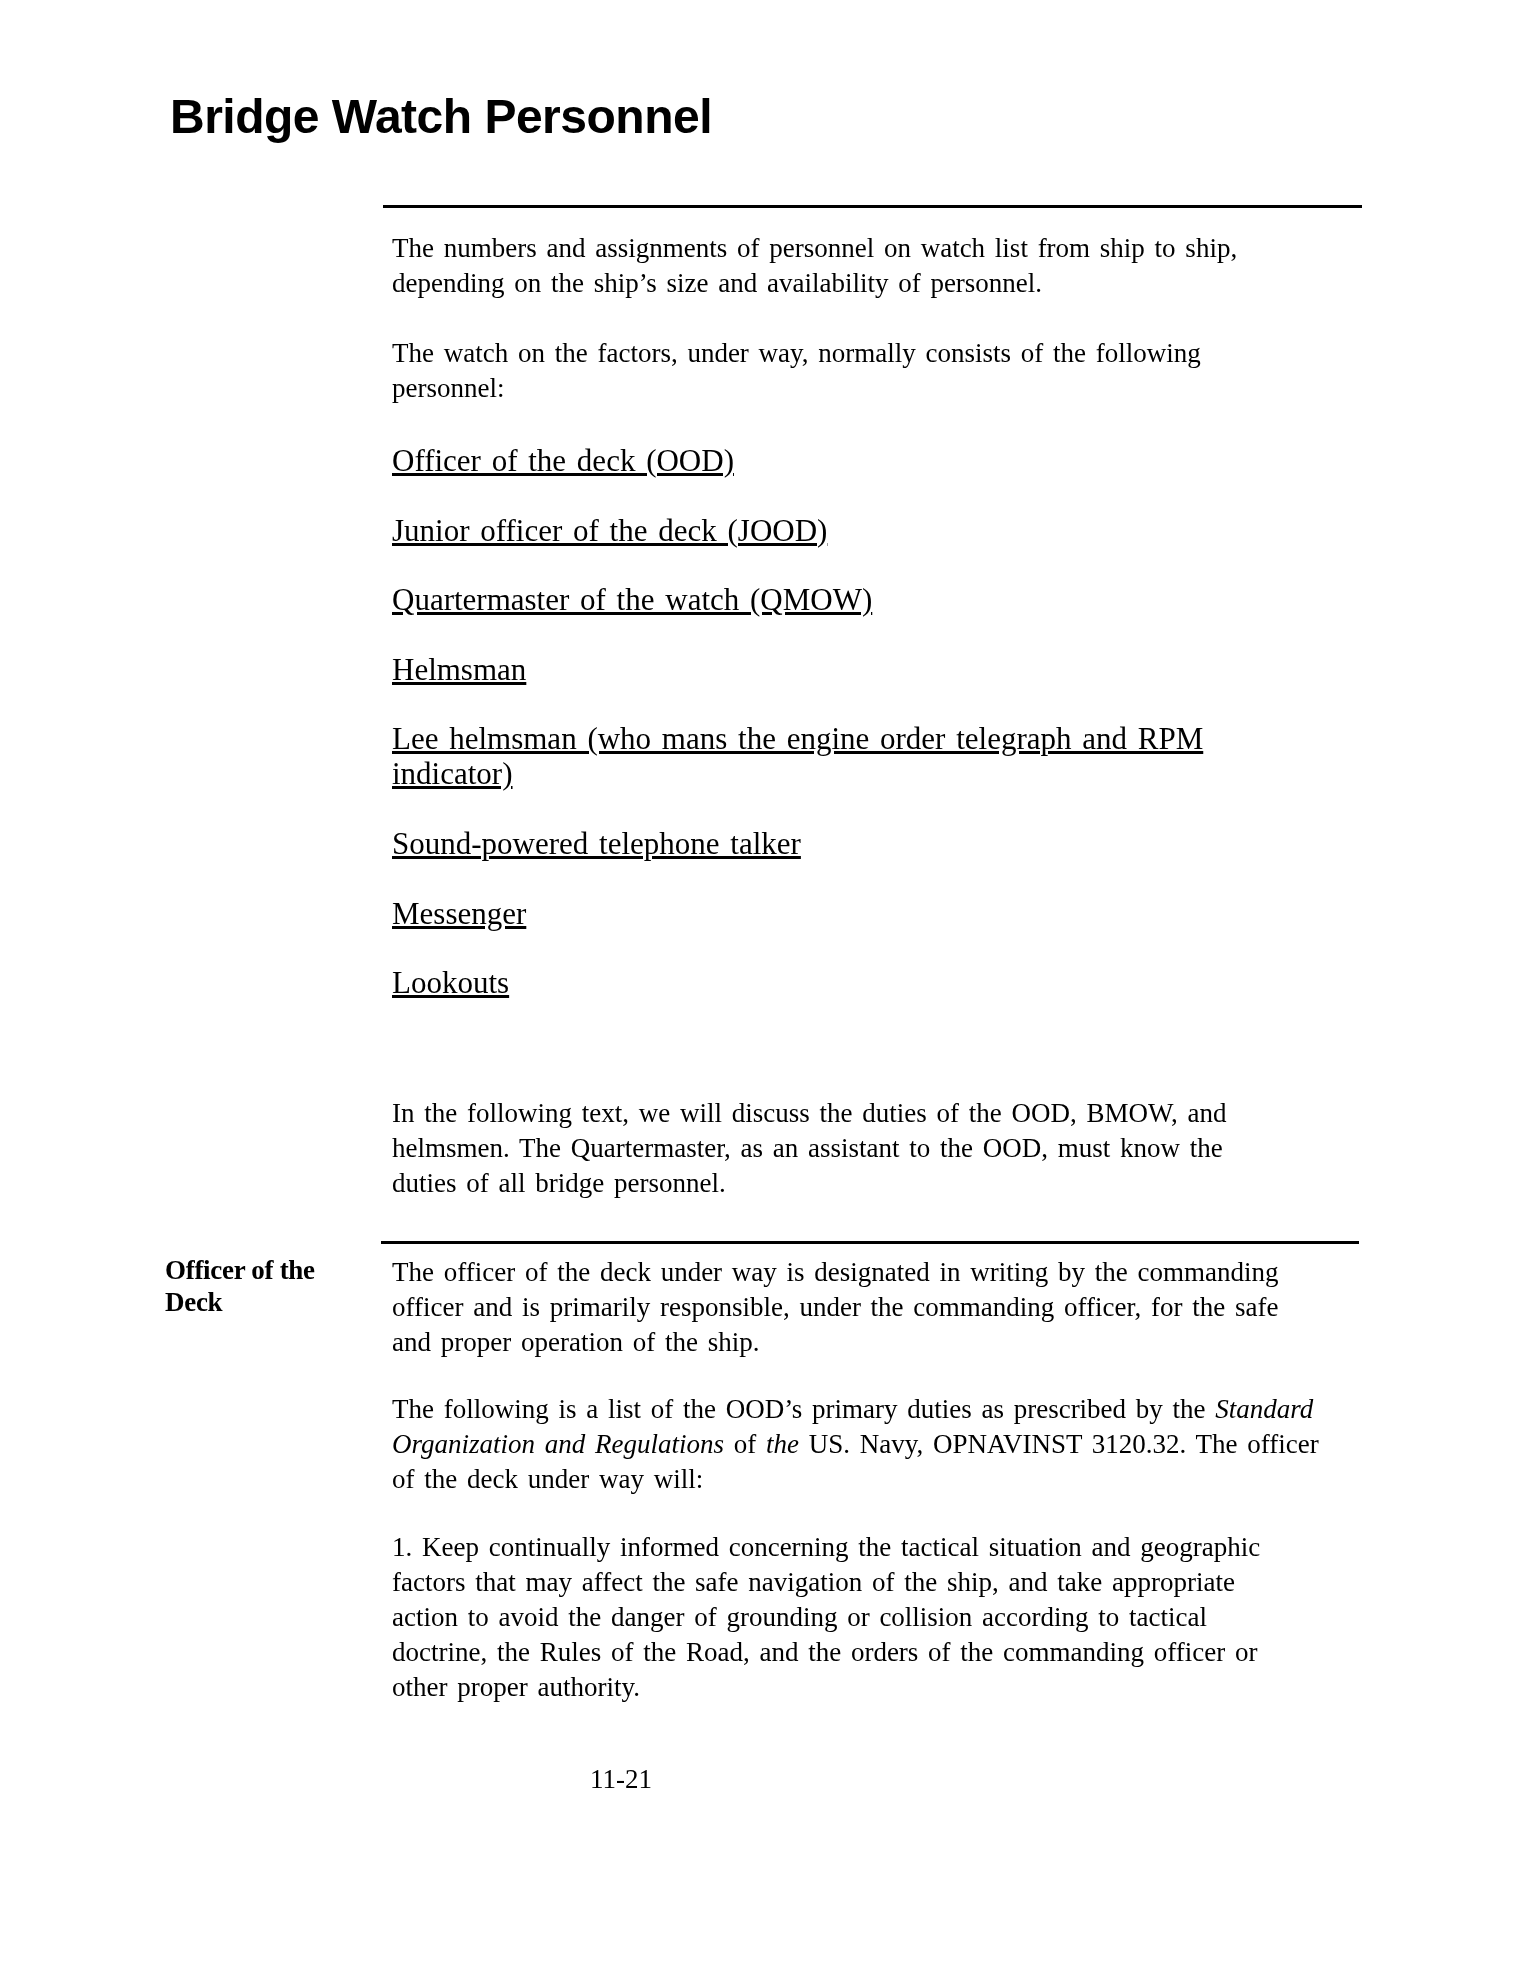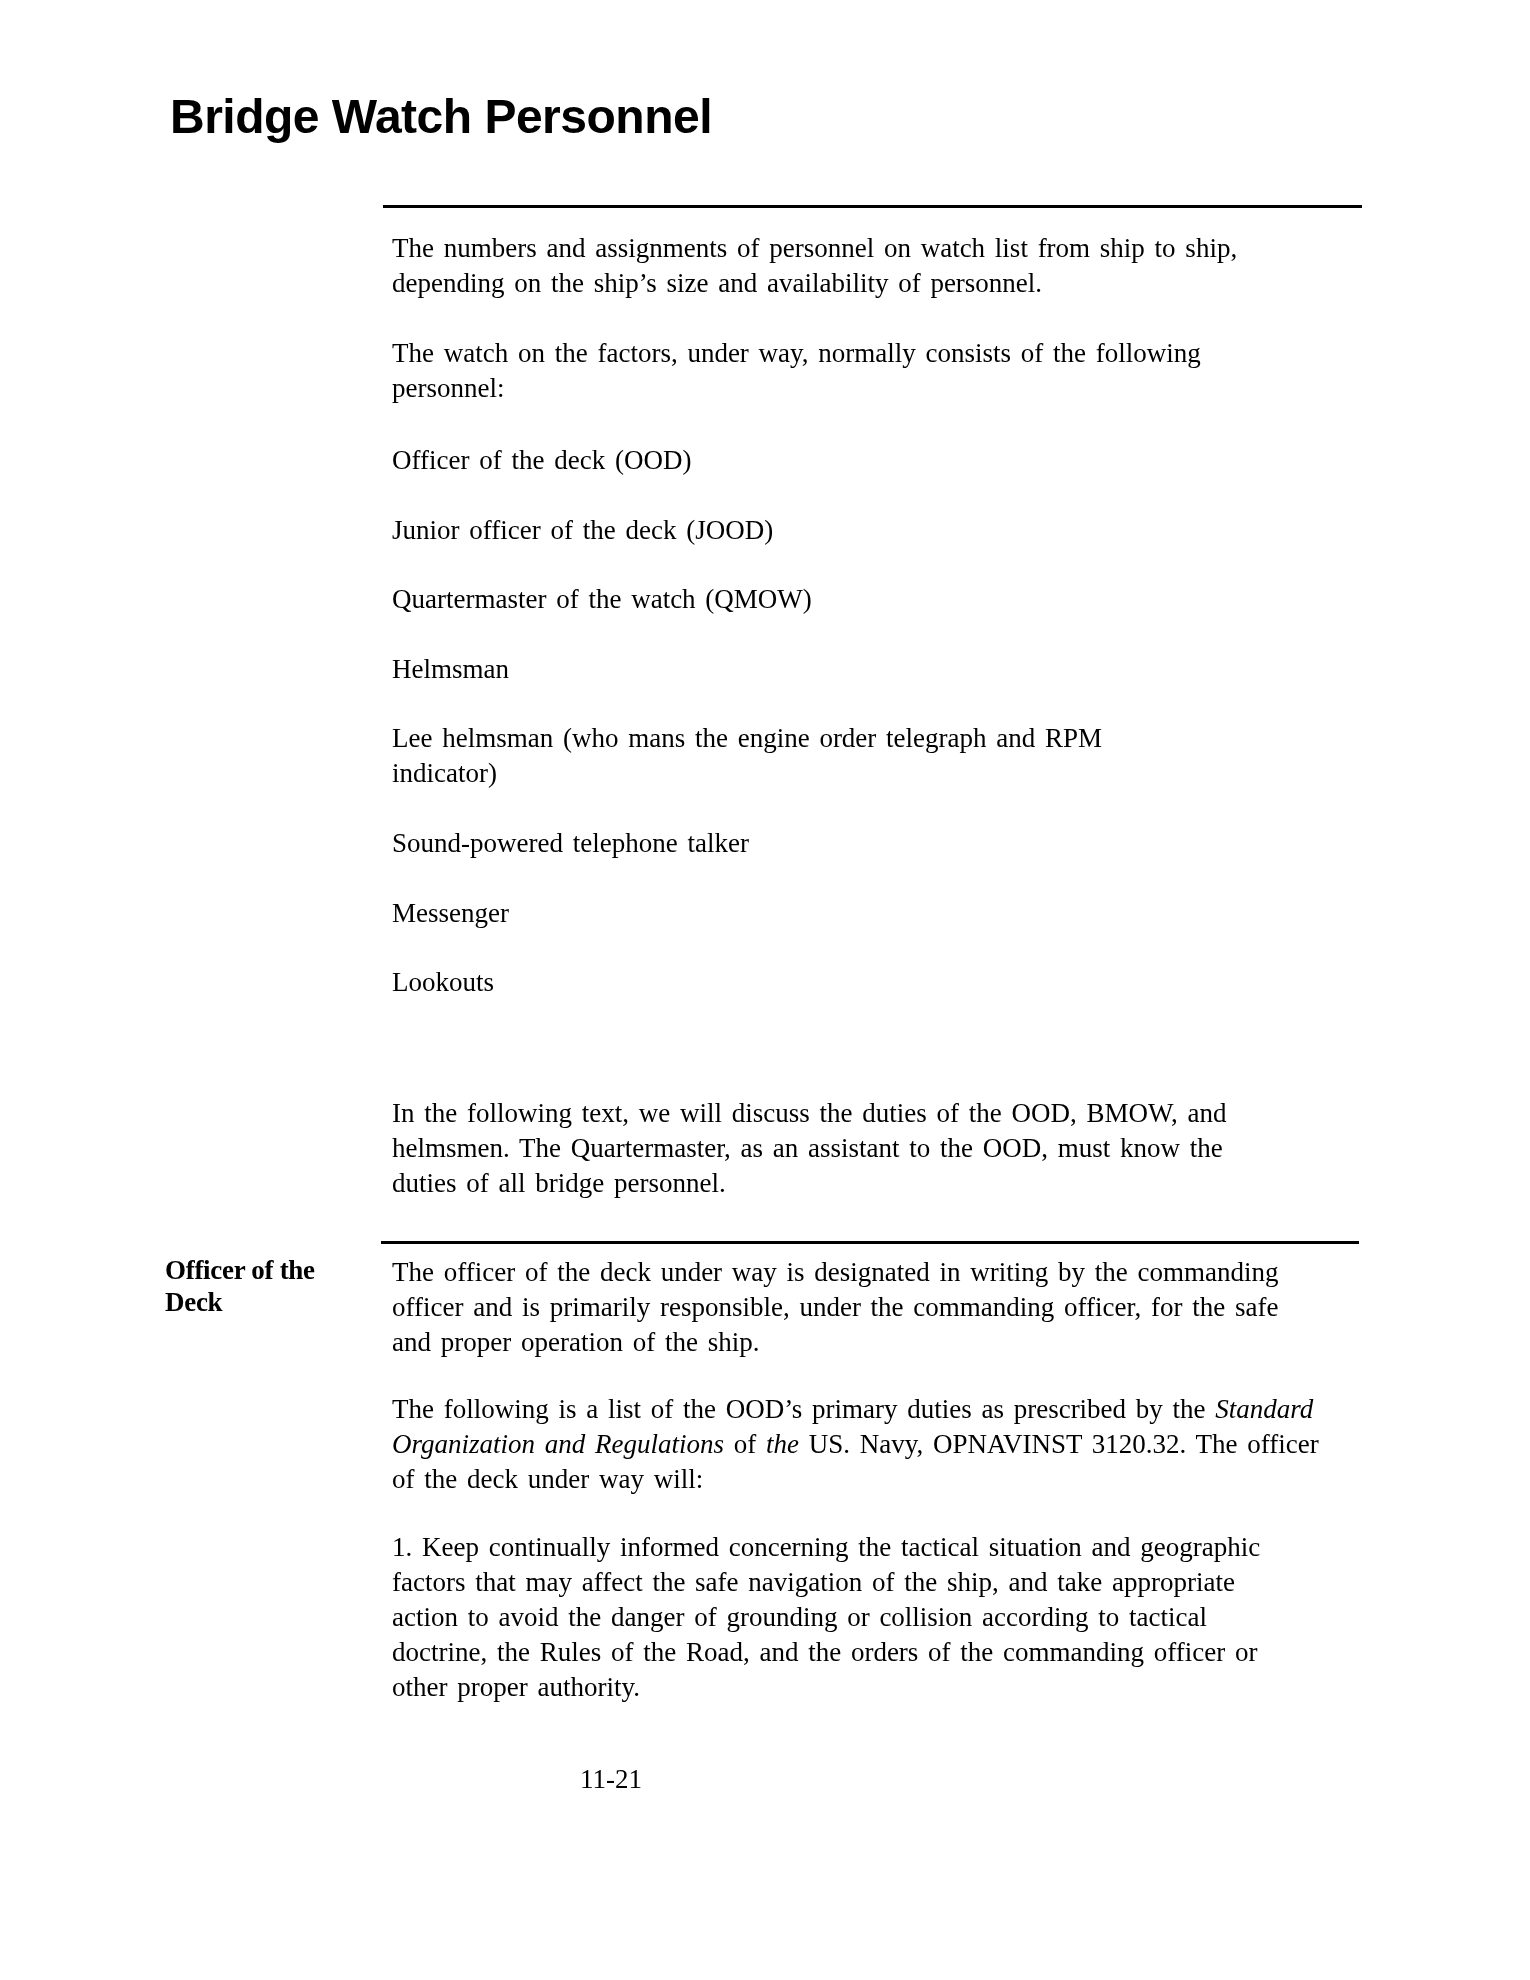--- a/index.html
+++ b/index.html
@@ -49,23 +49,24 @@
     .para-1 { top: 231px; }
     .para-2 { top: 336px; }
     .list {
       position: absolute;
       left: 392px;
       top: 443px;
       width: 930px;
       margin: 0;
       padding: 0;
       list-style: none;
-      font-size: 27px;
+      font-size: 31px;
       line-height: 35px;
       word-spacing: 3px;
+      text-decoration: underline;
     }
     .list li { margin: 0 0 34.6px 0; }
     .list li.two-line { margin-bottom: 34.6px; }
     .para-3 { top: 1096px; }
 
     .side-heading {
       position: absolute;
       left: 165px;
       top: 1254px;
       width: 190px;
@@ -81,21 +82,21 @@
     .italic { font-style: italic; }
 
     .page-number {
       position: absolute;
       left: 0;
       width: 1240px;
       top: 1762px;
       text-align: center;
       font-size: 27px;
       line-height: 35px;
-      padding-left: 4px;
+      padding-left: 14px;
     }
     .page-number span {
       position: relative;
       left: -13px;
     }
   </style>
 </head>
 <body>
 
 <h1 class="page-title">Bridge Watch Personnel</h1>

